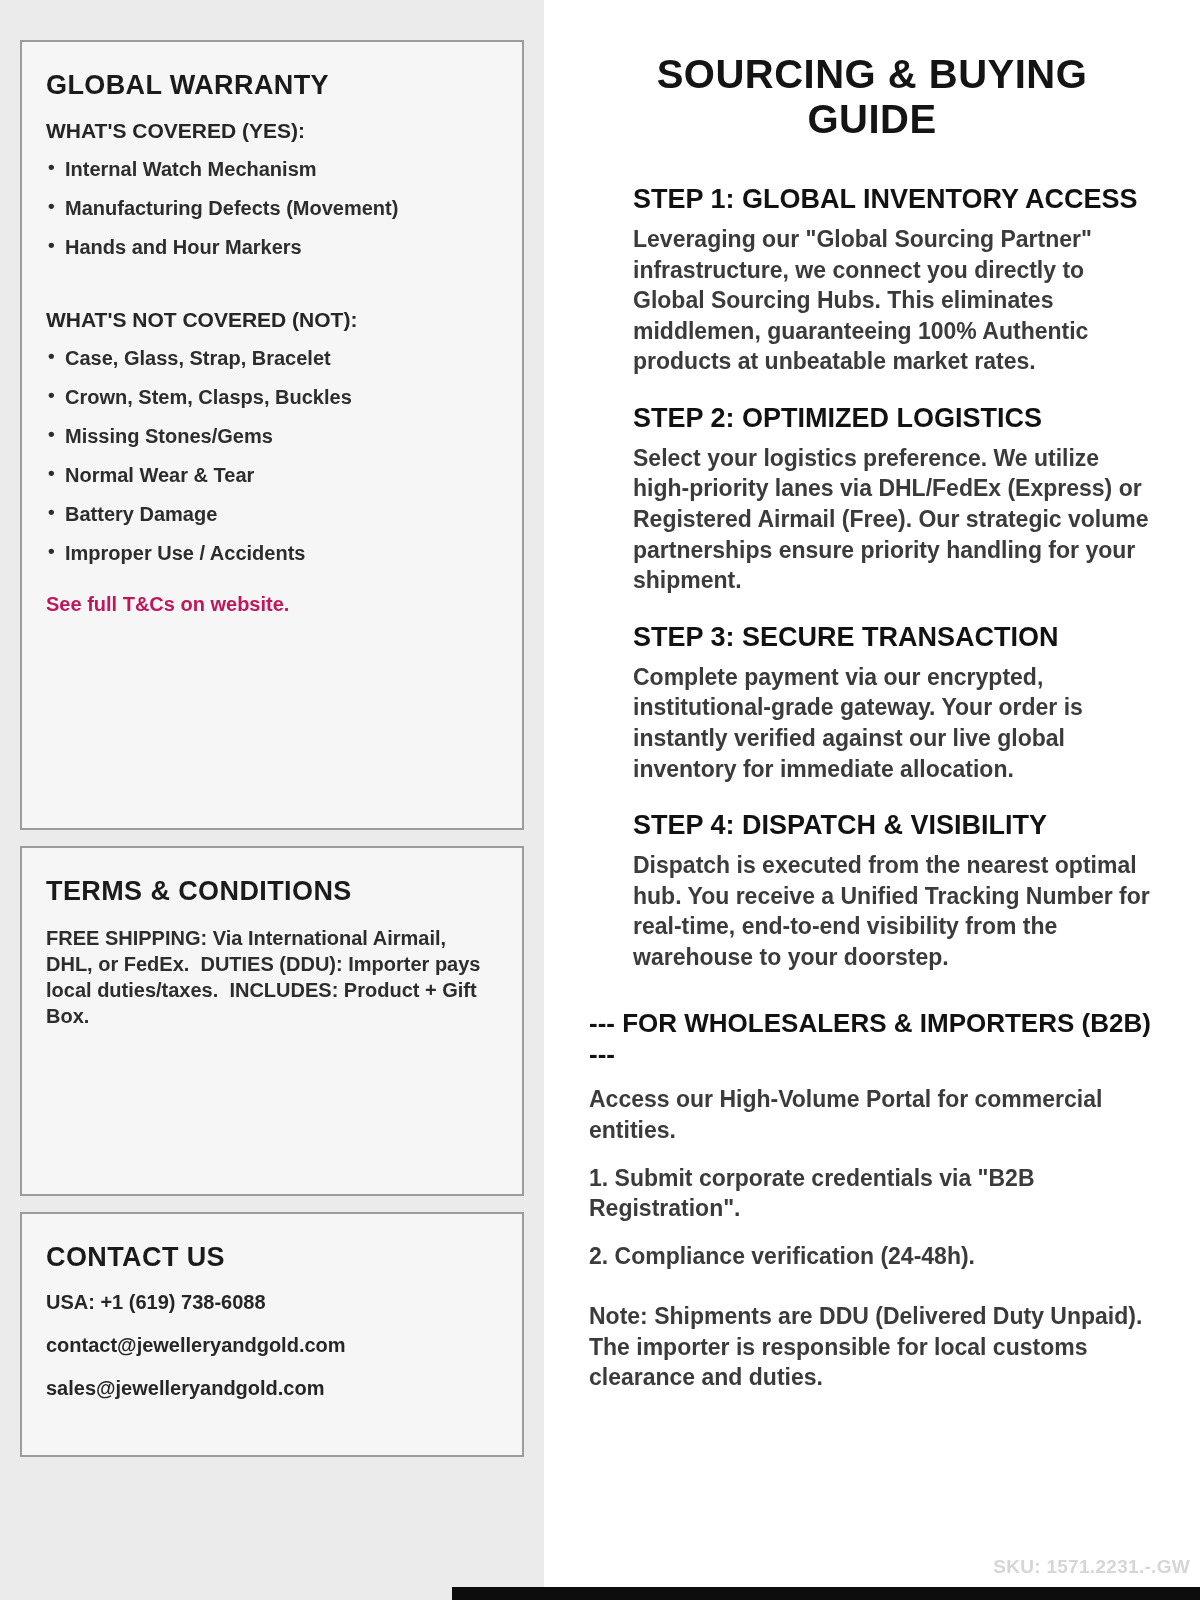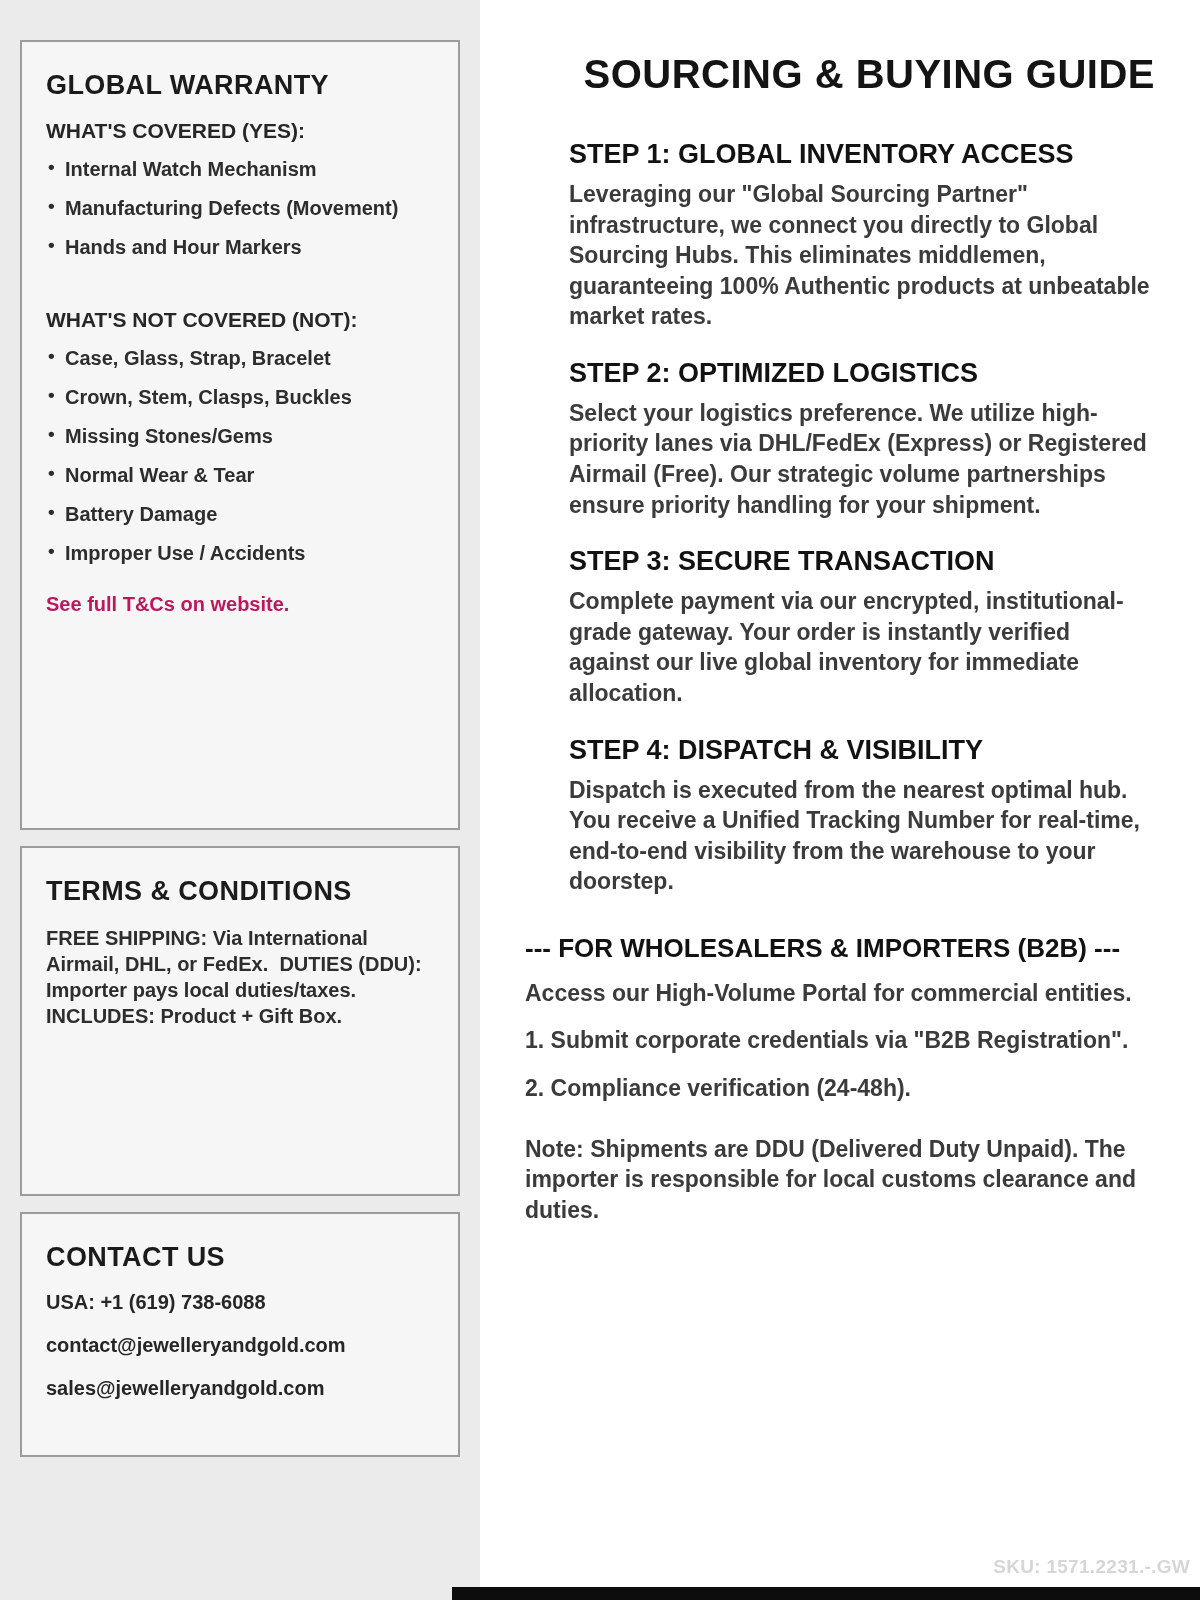--- a/index.html
+++ b/index.html
@@ -10,21 +10,21 @@
     position: relative;
     width: 1200px;
     height: 1600px;
     display: flex;
     overflow: hidden;
     background: #ffffff;
   }
 
   
   .sidebar {
-    width: 480px;
+    width: 544px;
     flex-shrink: 0;
     background: #ebebeb;
     padding: 40px 20px 0 20px;
   }
   .box {
     background: #f6f6f6;
     border: 2px solid #9c9c9c;
     padding: 28px 24px;
     margin-bottom: 16px;
   }
@@ -84,21 +84,21 @@
     margin-bottom: 20px;
   }
 
   
   .main {
     position: relative;
     flex: 1;
     padding: 52px 45px 0 45px;
   }
   .main-title {
-    text-align: right;
+    text-align: center;
     font-size: 40px;
     font-weight: 800;
     letter-spacing: 0.5px;
     color: #141414;
     margin-bottom: 42px;
   }
   .step { margin-bottom: 26px; margin-left: 44px; }
   .step-heading {
     font-size: 27px;
     font-weight: 800;

